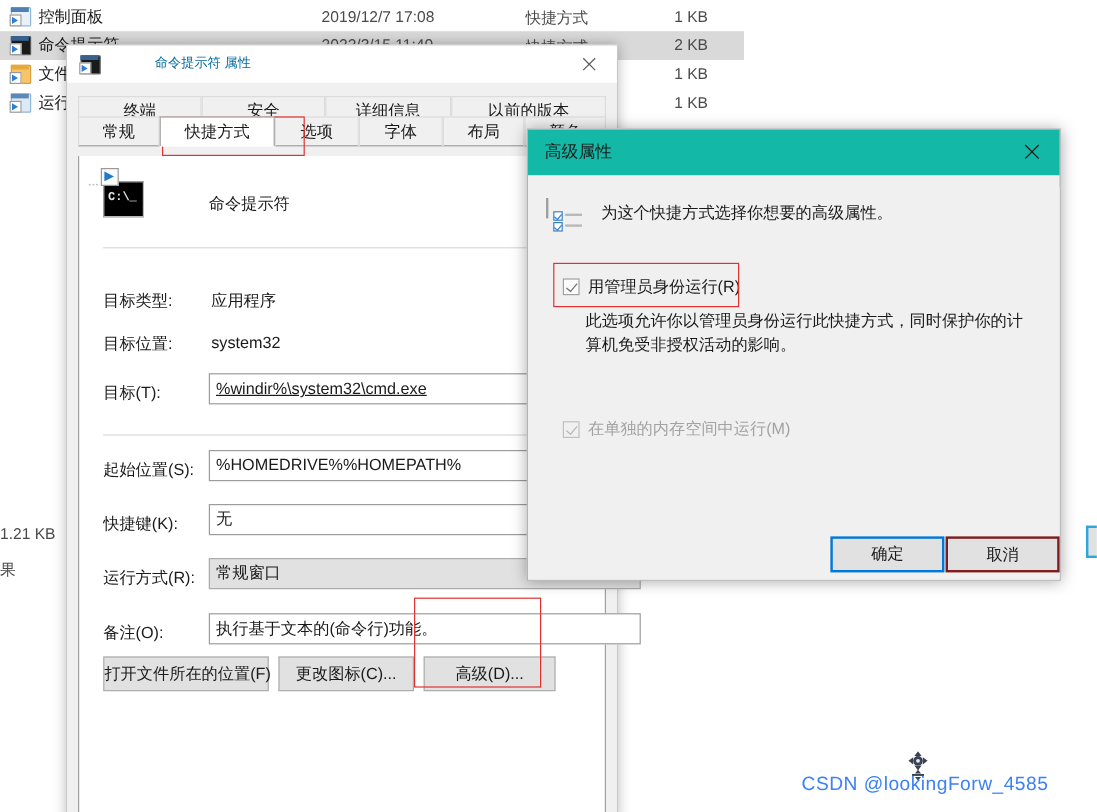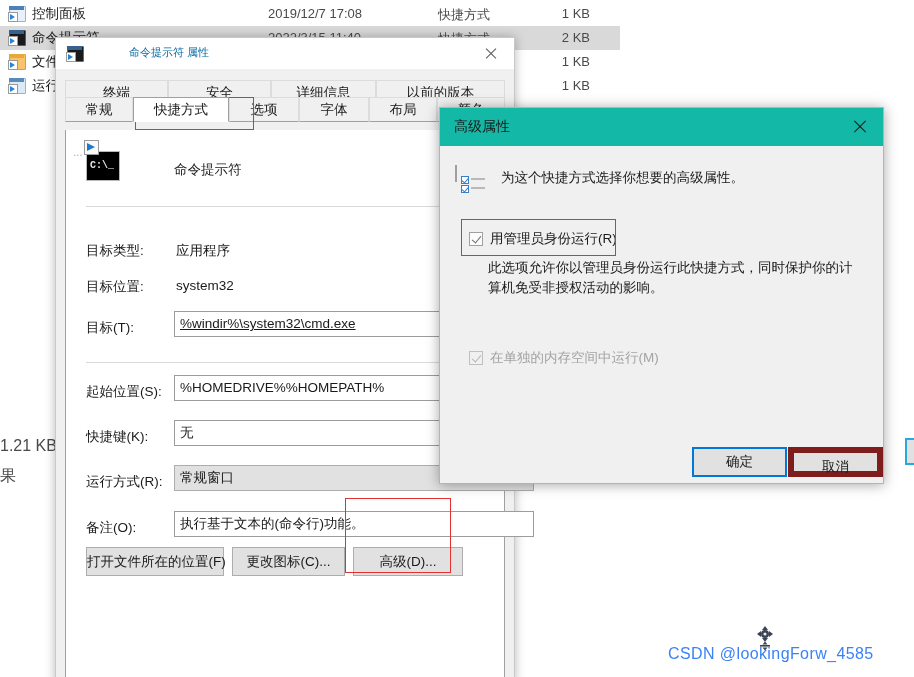--- a/index.html
+++ b/index.html
@@ -23,21 +23,21 @@
 
   
   .ico{position:relative;width:17px;height:17px;display:block;}
   .ico .body{position:absolute;left:1px;top:1px;width:15px;height:14px;border-radius:1px;}
   .ico .ttl{position:absolute;left:1px;top:1px;width:15px;height:4px;}
   .ico .arrow{position:absolute;left:0px;bottom:0px;width:8px;height:8px;background:#ffffff;border:1px solid #9a9a9a;}
   .ico .arrow:after{content:"";position:absolute;left:1px;top:1px;width:0;height:0;
      border-left:5px solid #2b7fd4;border-top:3px solid transparent;border-bottom:3px solid transparent;}
 
   
-  .bg-frag{position:absolute;font-size:16px;color:#4a4a4a;}
+  .bg-frag{position:absolute;font-size:13px;color:#4a4a4a;}
 
   
   #props-window{
     position:absolute;left:55px;top:37px;width:458px;height:645px;
     background:#f0f0f0;border:1px solid #c9c9c9;
     box-shadow:0 0 10px rgba(0,0,0,.28);
   }
   #props-titlebar{position:absolute;left:0;top:0;width:100%;height:31px;background:#ffffff;}
   #props-title-icon{position:absolute;left:10px;top:7px;width:17px;height:17px;}
   #props-title-text{position:absolute;left:34px;top:7px;font-size:11px;color:#0369a1;white-space:nowrap;margin-left:39px;}
@@ -126,21 +126,21 @@
   #adv-chk-admin-label{position:absolute;left:50px;top:84px;font-size:13.5px;color:#1a1a1a;white-space:nowrap;}
   #adv-help{position:absolute;left:48px;top:112px;width:370px;font-size:13.5px;color:#1a1a1a;line-height:20px;}
 
   #adv-chk-mem{position:absolute;left:29px;top:205px;width:14px;height:14px;background:#f0f0f0;border:1px solid #c0c0c0;box-sizing:border-box;cursor:default;}
   #adv-chk-mem:after{content:"";position:absolute;left:4px;top:1px;width:4px;height:8px;
      border-right:1.6px solid #b5b5b5;border-bottom:1.6px solid #b5b5b5;transform:rotate(40deg);}
   #adv-chk-mem-label{position:absolute;left:50px;top:203px;font-size:13.5px;color:#a3a3a3;white-space:nowrap;}
 
   .adv-btn{
     position:absolute;top:301px;width:95px;height:30px;background:#e1e1e1;
-    border:6px solid #7f1d1d;box-sizing:border-box;font-size:13.5px;color:#1a1a1a;
+    border:2px solid #7f1d1d;box-sizing:border-box;font-size:13.5px;color:#1a1a1a;
     text-align:center;line-height:28px;cursor:default;
   }
   .adv-btn.primary{border:2px solid #0078d7;line-height:26px;}
 
   
   .redbox{position:absolute;border:1.5px solid #e03232;box-sizing:border-box;pointer-events:none;}
 
   
   #right-edge-btn{position:absolute;left:905px;top:438px;width:18px;height:27px;
      background:#e1e1e1;border:2px solid #29a8e0;box-sizing:border-box;}

